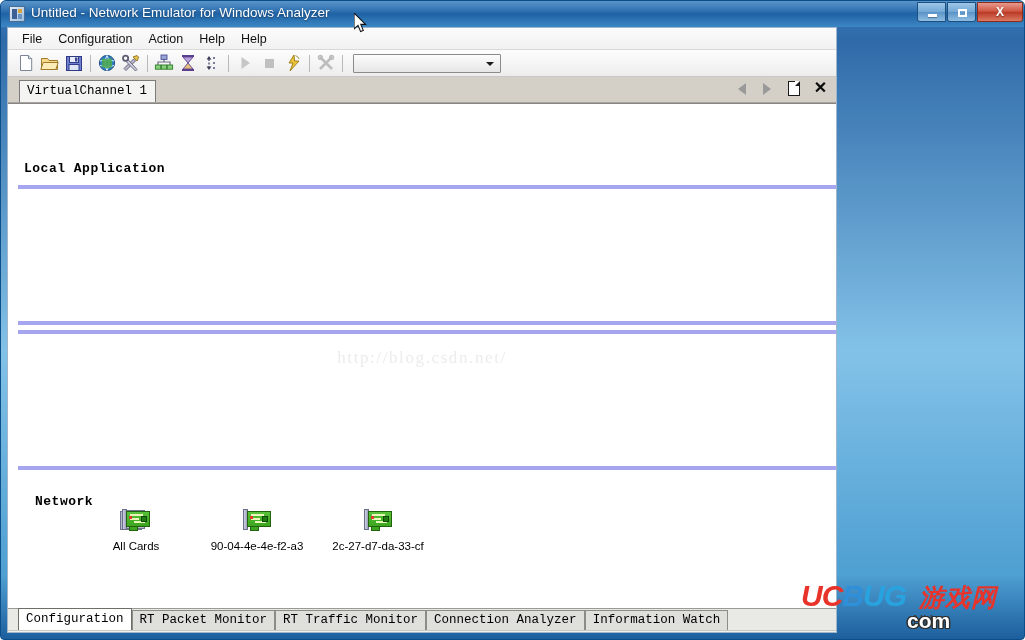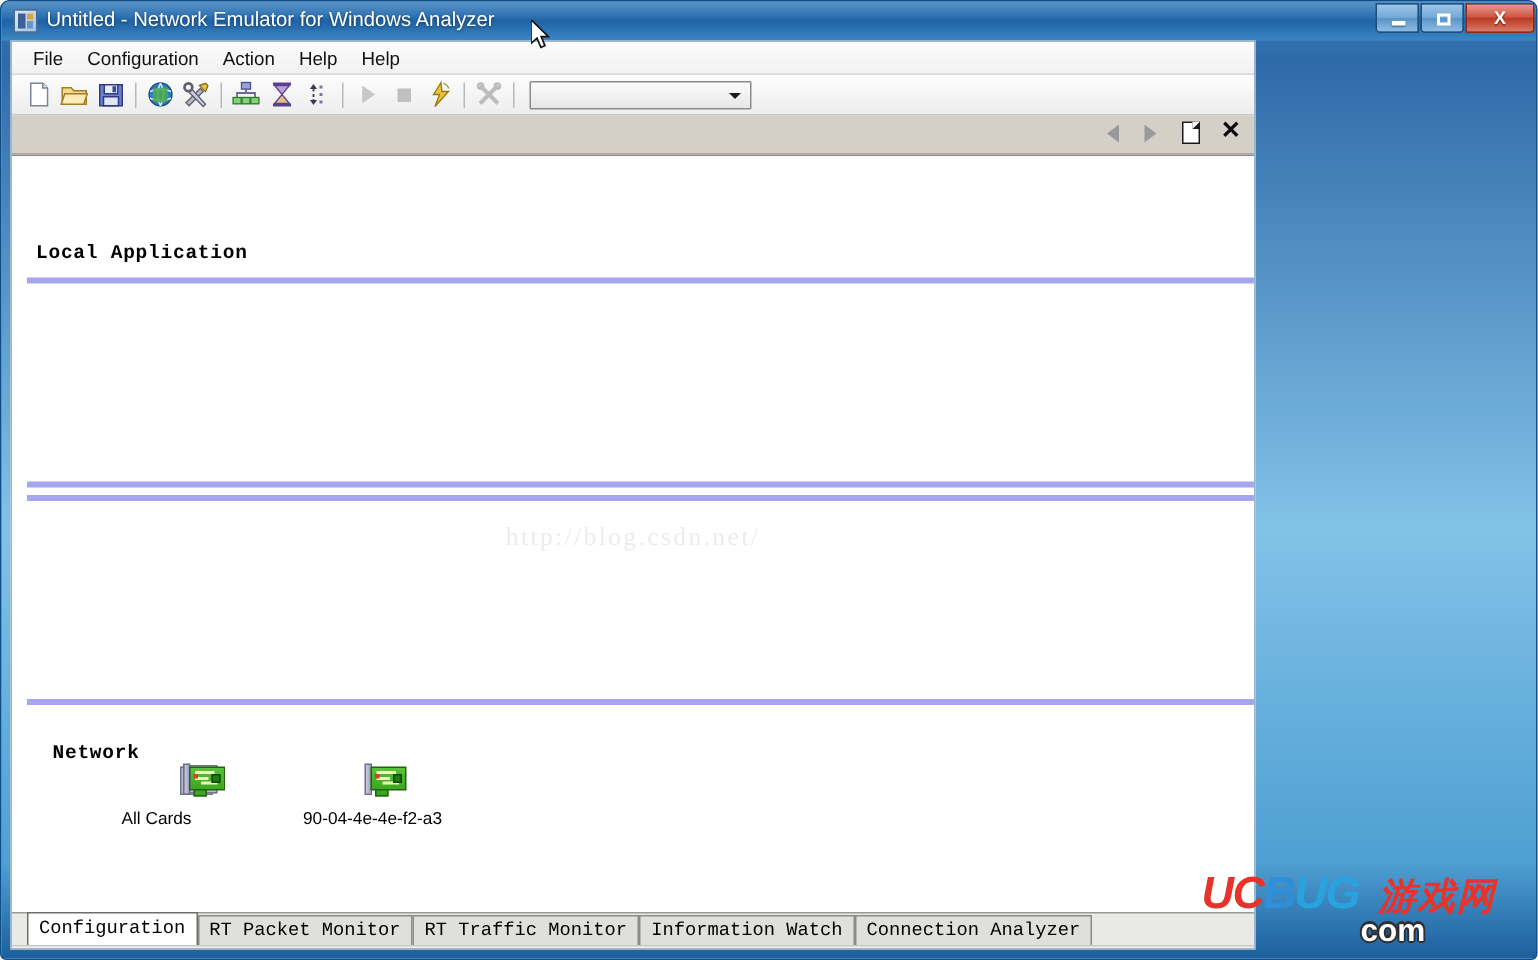--- a/index.html
+++ b/index.html
@@ -287,21 +287,21 @@
     font-size: 17px;
     letter-spacing: 1.6px;
     color: #ececec;
     white-space: nowrap;
   }
 
   
   .card-item {
     position: absolute;
     width: 110px;
-    text-align: left;
+    text-align: center;
   }
   .card-label {
     margin-top: 4px;
     font-family: "Liberation Sans", sans-serif;
     font-size: 11.5px;
     color: #000;
     white-space: nowrap;
   }
   .nic {
     position: relative;
@@ -600,20 +600,21 @@
       </div>
 
       <div class="tb-sep"></div>
 
       <div class="tb-combo" title="">
         <div class="arrow"></div>
       </div>
     </div>
 
     <div id="chanstrip">
+      <div id="chantab">VirtualChannel 1</div>
 
       <div id="chan-nav">
         <div class="nav-ico">
             <div class="tri-l"></div>
           </div>
         <div class="nav-ico">
             <div class="tri-r"></div>
           </div>
         <div class="nav-ico">
             <div class="doc-ico"></div>
@@ -663,28 +664,41 @@
           <div class="tab"></div>
           <div class="tr1"></div>
             <div class="tr2"></div>
             <div class="tr3"></div>
           <div class="chip"></div>
           <div class="red"></div>
         </div>
         <div class="card-label">90-04-4e-4e-f2-a3</div>
       </div>
 
+      <div class="card-item" style="left:315px; top:404px;">
+        <div class="nic">
+          <div class="bracket"></div>
+          <div class="body"></div>
+          <div class="tab"></div>
+          <div class="tr1"></div>
+            <div class="tr2"></div>
+            <div class="tr3"></div>
+          <div class="chip"></div>
+          <div class="red"></div>
+        </div>
+        <div class="card-label">2c-27-d7-da-33-cf</div>
+      </div>
     </div>
 
     <div id="bottomtabs">
       <div class="btab active">Configuration</div>
       <div class="btab">RT Packet Monitor</div>
       <div class="btab">RT Traffic Monitor</div>
+      <div class="btab">Connection Analyzer</div>
       <div class="btab">Information Watch</div>
-      <div class="btab">Connection Analyzer</div>
     </div>
 
     <div id="statusbar">
       
       
     </div>
   </div>
 
   <div id="ucbug">
     <div class="word">

